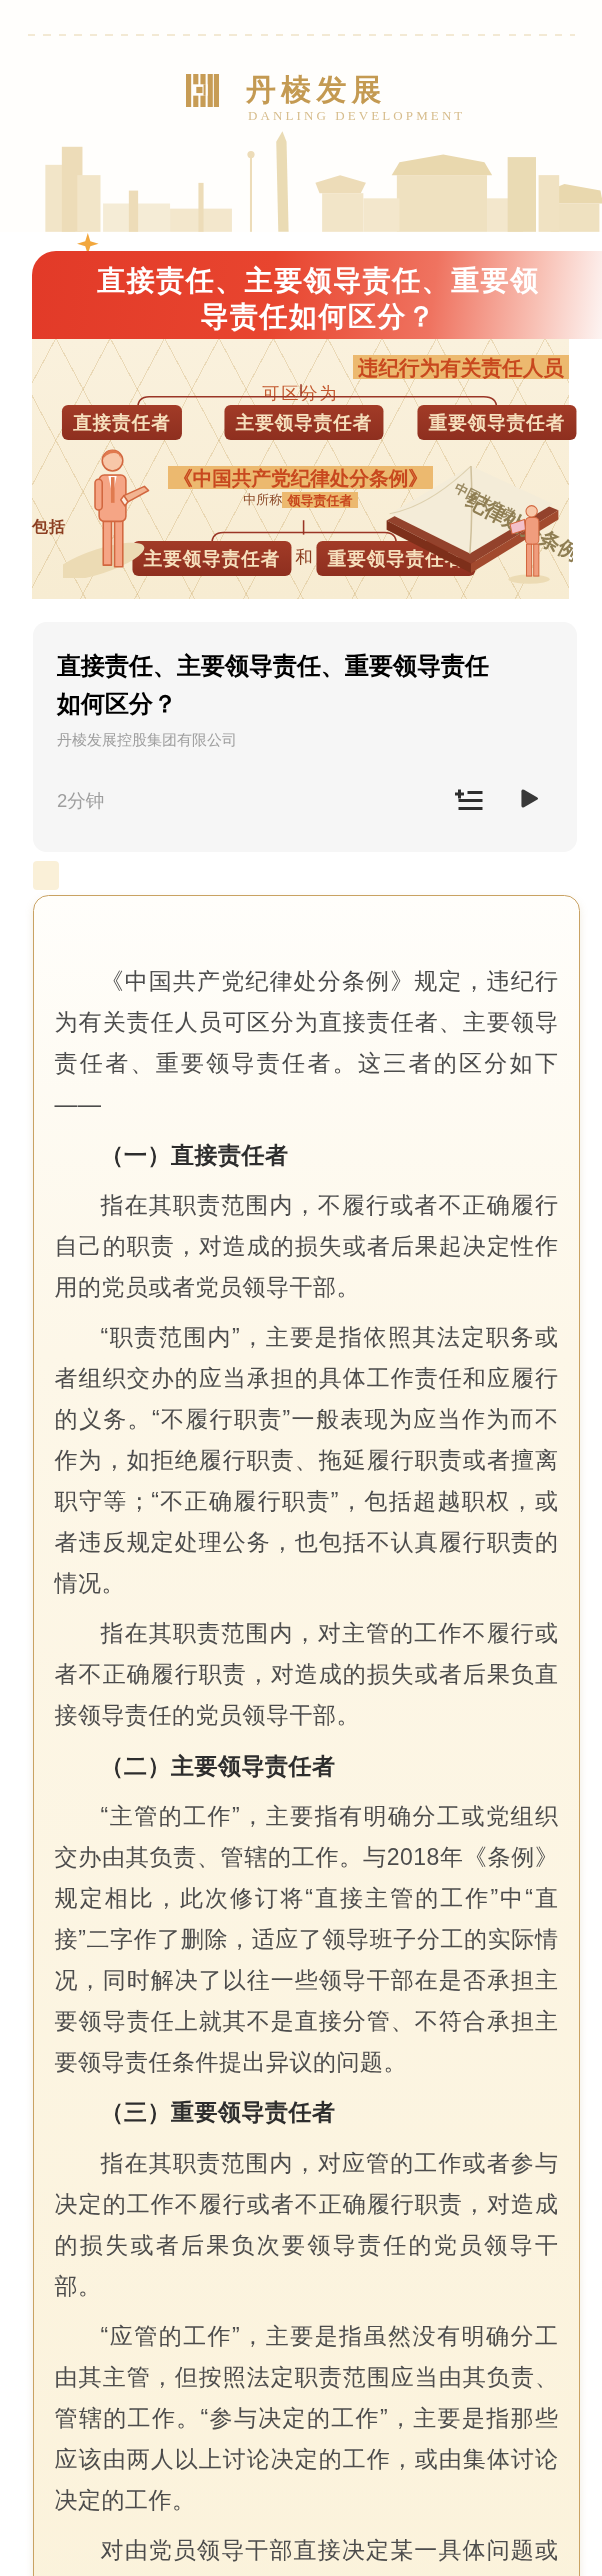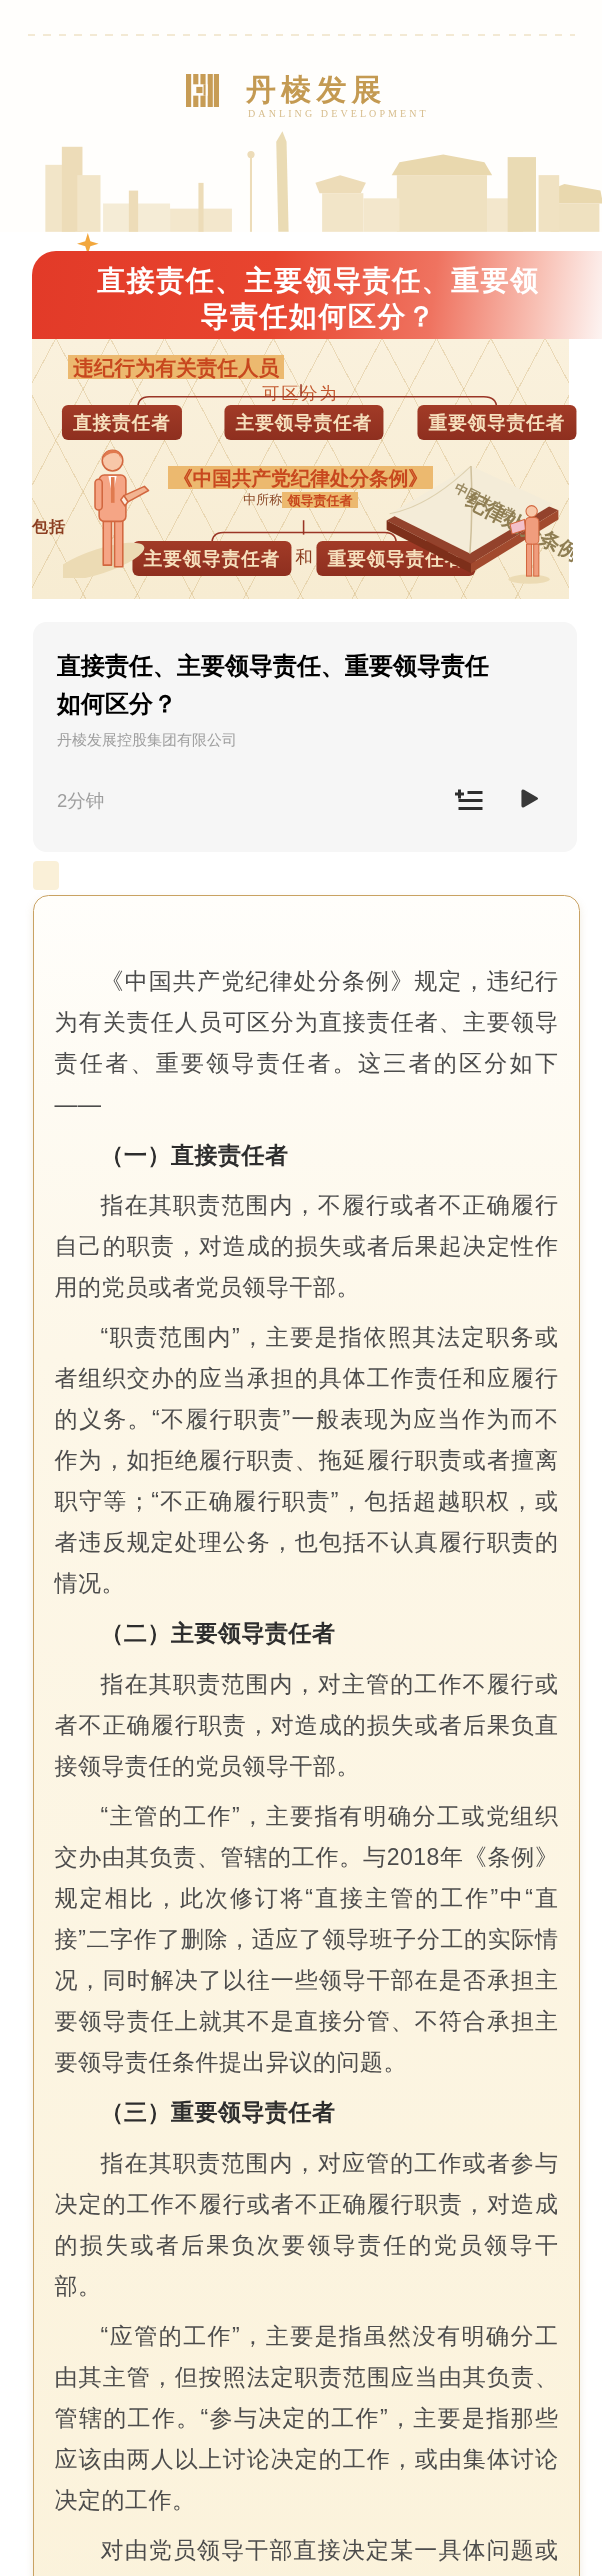--- a/index.html
+++ b/index.html
@@ -7,40 +7,40 @@
     width:603px;height:2838px;position:relative;overflow:hidden;background:#ffffff;
     font-family:"Liberation Sans","DejaVu Sans",sans-serif;
   }
   
   .header{position:absolute;left:0;top:0;width:603px;height:232px;background:#fffefc;}
   .header-dots{position:absolute;left:28px;right:28px;top:34px;height:1.5px;
     background:repeating-linear-gradient(90deg,#f0e4ca 0 7.2px,transparent 7.2px 15.5px);opacity:.8;}
   .logo-mark{position:absolute;left:186px;top:74px;width:33px;height:33px;}
   .brand{position:absolute;left:246px;top:70px;width:237px;font-size:30px;font-weight:700;
     letter-spacing:5.2px;color:#c49a52;font-family:"Liberation Serif","DejaVu Serif",serif;}
-  .brand-en{position:absolute;left:248px;top:108px;font-size:10px;letter-spacing:3.1px;color:#d7bd8d;
+  .brand-en{position:absolute;left:248px;top:108px;font-size:13px;letter-spacing:3.1px;color:#d7bd8d;
     font-family:"Liberation Serif","DejaVu Serif",serif;}
   .skyline{position:absolute;left:0;top:126px;width:603px;height:106px;}
   
   .star{position:absolute;left:77px;top:233px;width:21.6px;height:21.6px;}
   .star-dot{position:absolute;left:109px;top:258px;width:5.2px;height:5.2px;border-radius:50%;background:#f4c98d;}
   
   .banner{position:absolute;left:32px;top:251px;width:570px;height:88px;
     border-top-left-radius:24px;
     background:linear-gradient(97deg,#e23a28 0%,#e8452f 42%,#ef7360 70%,#f8c0b4 88%,#fdf4f2 100%);text-align:center;}
   .banner-title{position:absolute;left:34px;top:12.4px;width:505px;color:#ffffff;
     font-size:28px;font-weight:800;line-height:36px;letter-spacing:1.5px;}
   
   .info{position:absolute;left:32px;top:339px;width:537px;height:260px;
     background:
       repeating-linear-gradient(62deg,rgba(198,162,96,0) 0 47px,rgba(198,162,96,.30) 47px 48px),
       repeating-linear-gradient(-62deg,rgba(198,162,96,0) 0 47px,rgba(198,162,96,.30) 47px 48px),
       linear-gradient(180deg,#faf1dd 0%,#f7ecd2 100%);}
   .hl{background:#ecb96f;padding:0.5px 5.2px;}
-  .info-top-label{position:absolute;left:0;right:0;top:14.4px;text-align:left;padding-left:36px;}
+  .info-top-label{position:absolute;left:0;right:0;top:14.4px;text-align:right;padding-left:36px;}
   .info-top-label span{font-size:20.6px;font-weight:700;color:#c8481e;}
   .info-split{position:absolute;left:0;right:0;top:43px;text-align:center;
     font-size:17px;color:#c2562c;letter-spacing:2.1px;}
   .bracket-svg{position:absolute;left:0;top:0;width:537px;height:260px;}
   .cat-box{position:absolute;transform:translateX(-50%);background:linear-gradient(180deg,#a23b27,#8e2f1f);
     color:#f6e0bd;font-size:18.5px;font-weight:700;letter-spacing:1px;
     padding:5.2px 11.3px;border-radius:6.2px;white-space:nowrap;}
   .cat-1{left:90px;top:66px;}
   .cat-2{left:272px;top:66px;}
   .cat-3{left:465px;top:66px;}
@@ -229,22 +229,22 @@
   </div>
 </div>
 
 <div class="card-tab"></div>
 <div class="article-card">
   <div>
       <p class="para body">《中国共产党纪律处分条例》规定，违纪行为有关责任人员可区分为直接责任者、主要领导责任者、重要领导责任者。这三者的区分如下——</p>
       <p class="para heading">（一）直接责任者</p>
       <p class="para body">指在其职责范围内，不履行或者不正确履行自己的职责，对造成的损失或者后果起决定性作用的党员或者党员领导干部。</p>
       <p class="para body">“职责范围内”，主要是指依照其法定职务或者组织交办的应当承担的具体工作责任和应履行的义务。“不履行职责”一般表现为应当作为而不作为，如拒绝履行职责、拖延履行职责或者擅离职守等；“不正确履行职责”，包括超越职权，或者违反规定处理公务，也包括不认真履行职责的情况。</p>
+      <p class="para body">指在其职责范围内，对主管的工作不履行或者不正确履行职责，对造成的损失或者后果负直接领导责任的党员领导干部。</p>
       <p class="para heading">（二）主要领导责任者</p>
-      <p class="para body">指在其职责范围内，对主管的工作不履行或者不正确履行职责，对造成的损失或者后果负直接领导责任的党员领导干部。</p>
       <p class="para body">“主管的工作”，主要指有明确分工或党组织交办由其负责、管辖的工作。与2018年《条例》规定相比，此次修订将“直接主管的工作”中“直接”二字作了删除，适应了领导班子分工的实际情况，同时解决了以往一些领导干部在是否承担主要领导责任上就其不是直接分管、不符合承担主要领导责任条件提出异议的问题。</p>
       <p class="para heading">（三）重要领导责任者</p>
       <p class="para body">指在其职责范围内，对应管的工作或者参与决定的工作不履行或者不正确履行职责，对造成的损失或者后果负次要领导责任的党员领导干部。</p>
       <p class="para body">“应管的工作”，主要是指虽然没有明确分工由其主管，但按照法定职责范围应当由其负责、管辖的工作。“参与决定的工作”，主要是指那些应该由两人以上讨论决定的工作，或由集体讨论决定的工作。</p>
       <p class="para body">对由党员领导干部直接决定某一具体问题或具体事项的，或者由党员领导干部授意、指令承办人员违规办理（或者应当办理而不办理）有关事项的，或者具体实施人员在实施中提出过纠正意见，未被党员领导干部采纳而造成经济损失或不良影响的，对党员领导干部可认定为直接责任。</p>
     </div>
 </div>
 
 
 </body></html>

